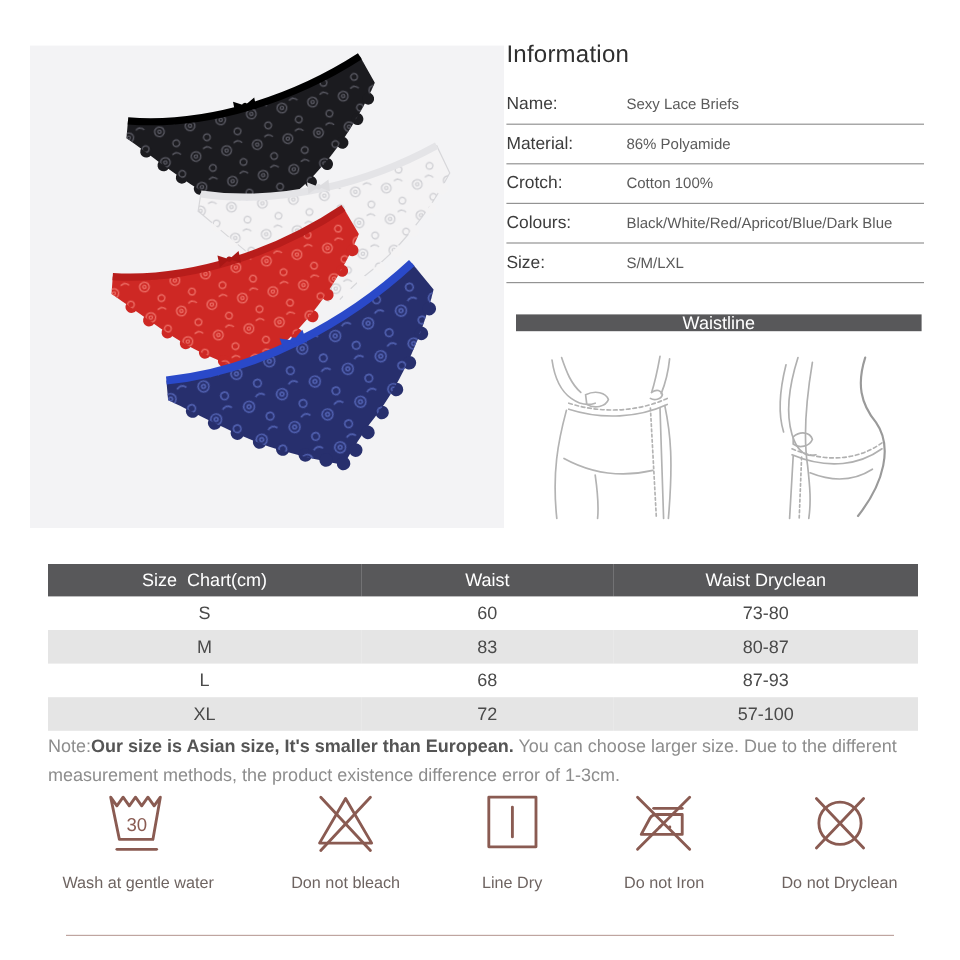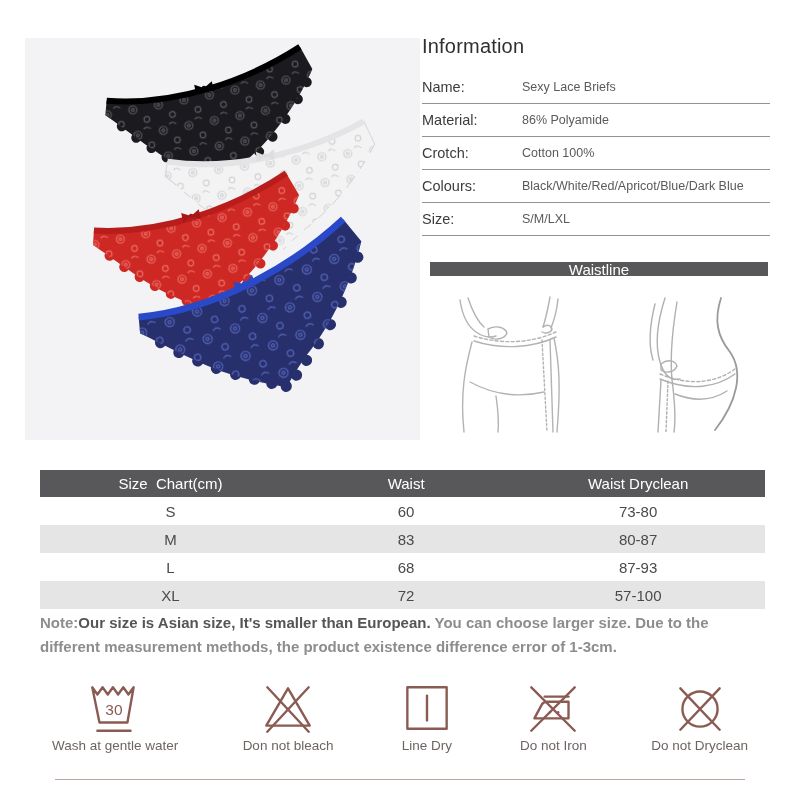--- a/index.html
+++ b/index.html
@@ -33,27 +33,27 @@
   .figures{position:absolute;left:430px;top:292px;width:338px;height:146px;display:flex;gap:8px;}
   .figure{flex:1;height:100%;}
 
   .size-table{position:absolute;left:40px;top:470px;width:725px;border-collapse:collapse;table-layout:fixed;}
   .size-table th{background:var(--table-header-bg);color:var(--table-header-fg);font-weight:normal;
     font-size:15px;height:27px;white-space:pre-wrap;}
   .size-table td{font-size:15px;color:var(--table-fg);height:28px;text-align:center;}
   .size-table tr.alt td{background:var(--table-alt-bg);}
   .size-table col.c1{width:36%;} .size-table col.c2{width:29%;} .size-table col.c3{width:35%;}
 
-  .note{position:absolute;left:40px;top:611px;width:727px;font-size:15px;line-height:1.62;color:var(--note-gray);font-weight:bold;}
+  .note{position:absolute;left:40px;top:611px;width:727px;font-size:15px;line-height:1.62;color:var(--note-gray);}
   .note b{color:var(--note-dark);}
 
-  .care-row{position:absolute;left:52px;top:678px;width:696px;display:flex;justify-content:space-between;text-align:center;}
+  .care-row{position:absolute;left:52px;top:655px;width:696px;display:flex;justify-content:space-between;text-align:center;}
   .care-item{display:flex;flex-direction:column;align-items:center;}
   .care-item svg{display:block;}
-  .care-label{font-size:13.5px;color:var(--care-label);white-space:nowrap;}
+  .care-label{margin-top:13px;font-size:13.5px;color:var(--care-label);white-space:nowrap;}
   .care-divider{position:absolute;left:55px;top:779px;width:690px;height:1px;background:var(--care-color);opacity:.55;}
 </style>
 </head>
 <body>
 
 <div class="product-photo">
   <svg width="395" height="402" viewBox="0 0 395 402">
     <defs>
       <pattern id="lace-dark" width="26" height="26" patternUnits="userSpaceOnUse">
         <g fill="none" stroke="#55555e" stroke-width="1.2">

